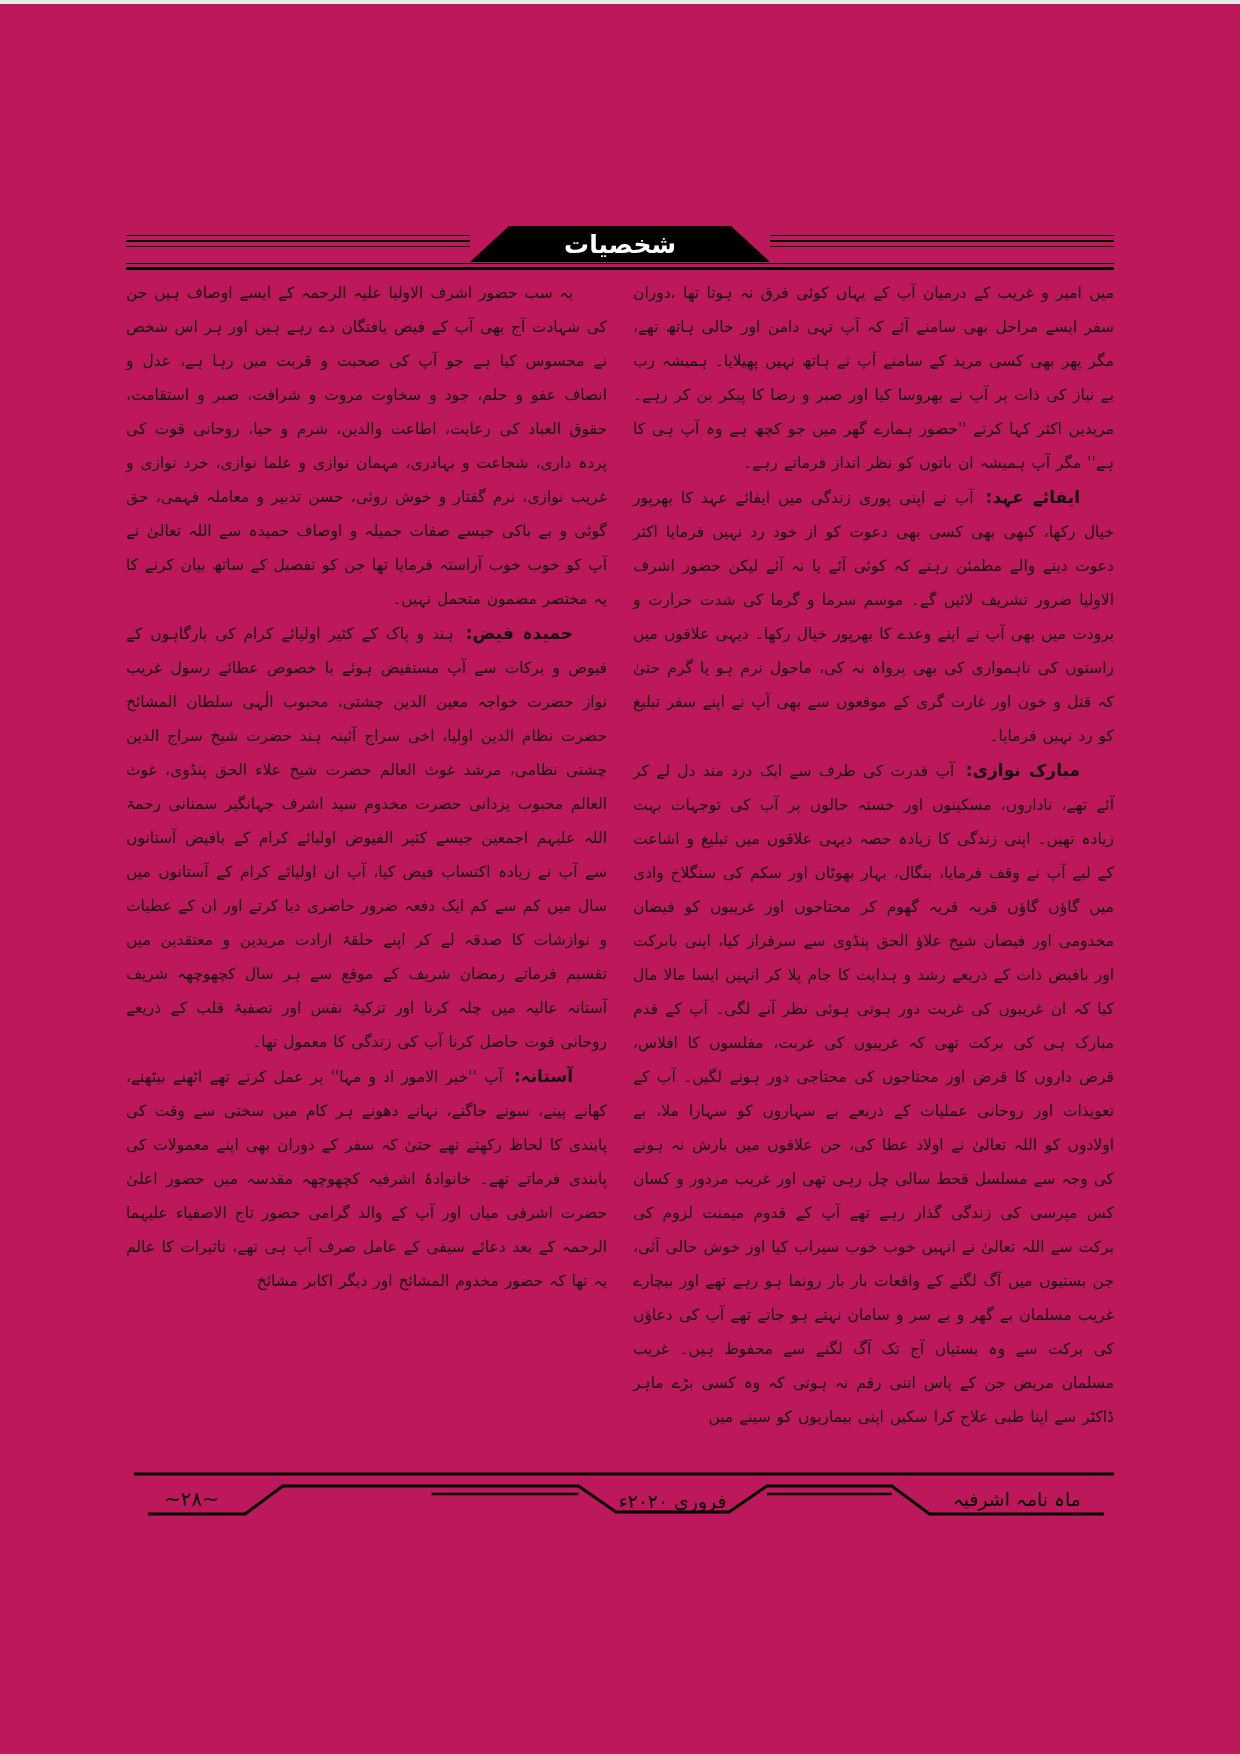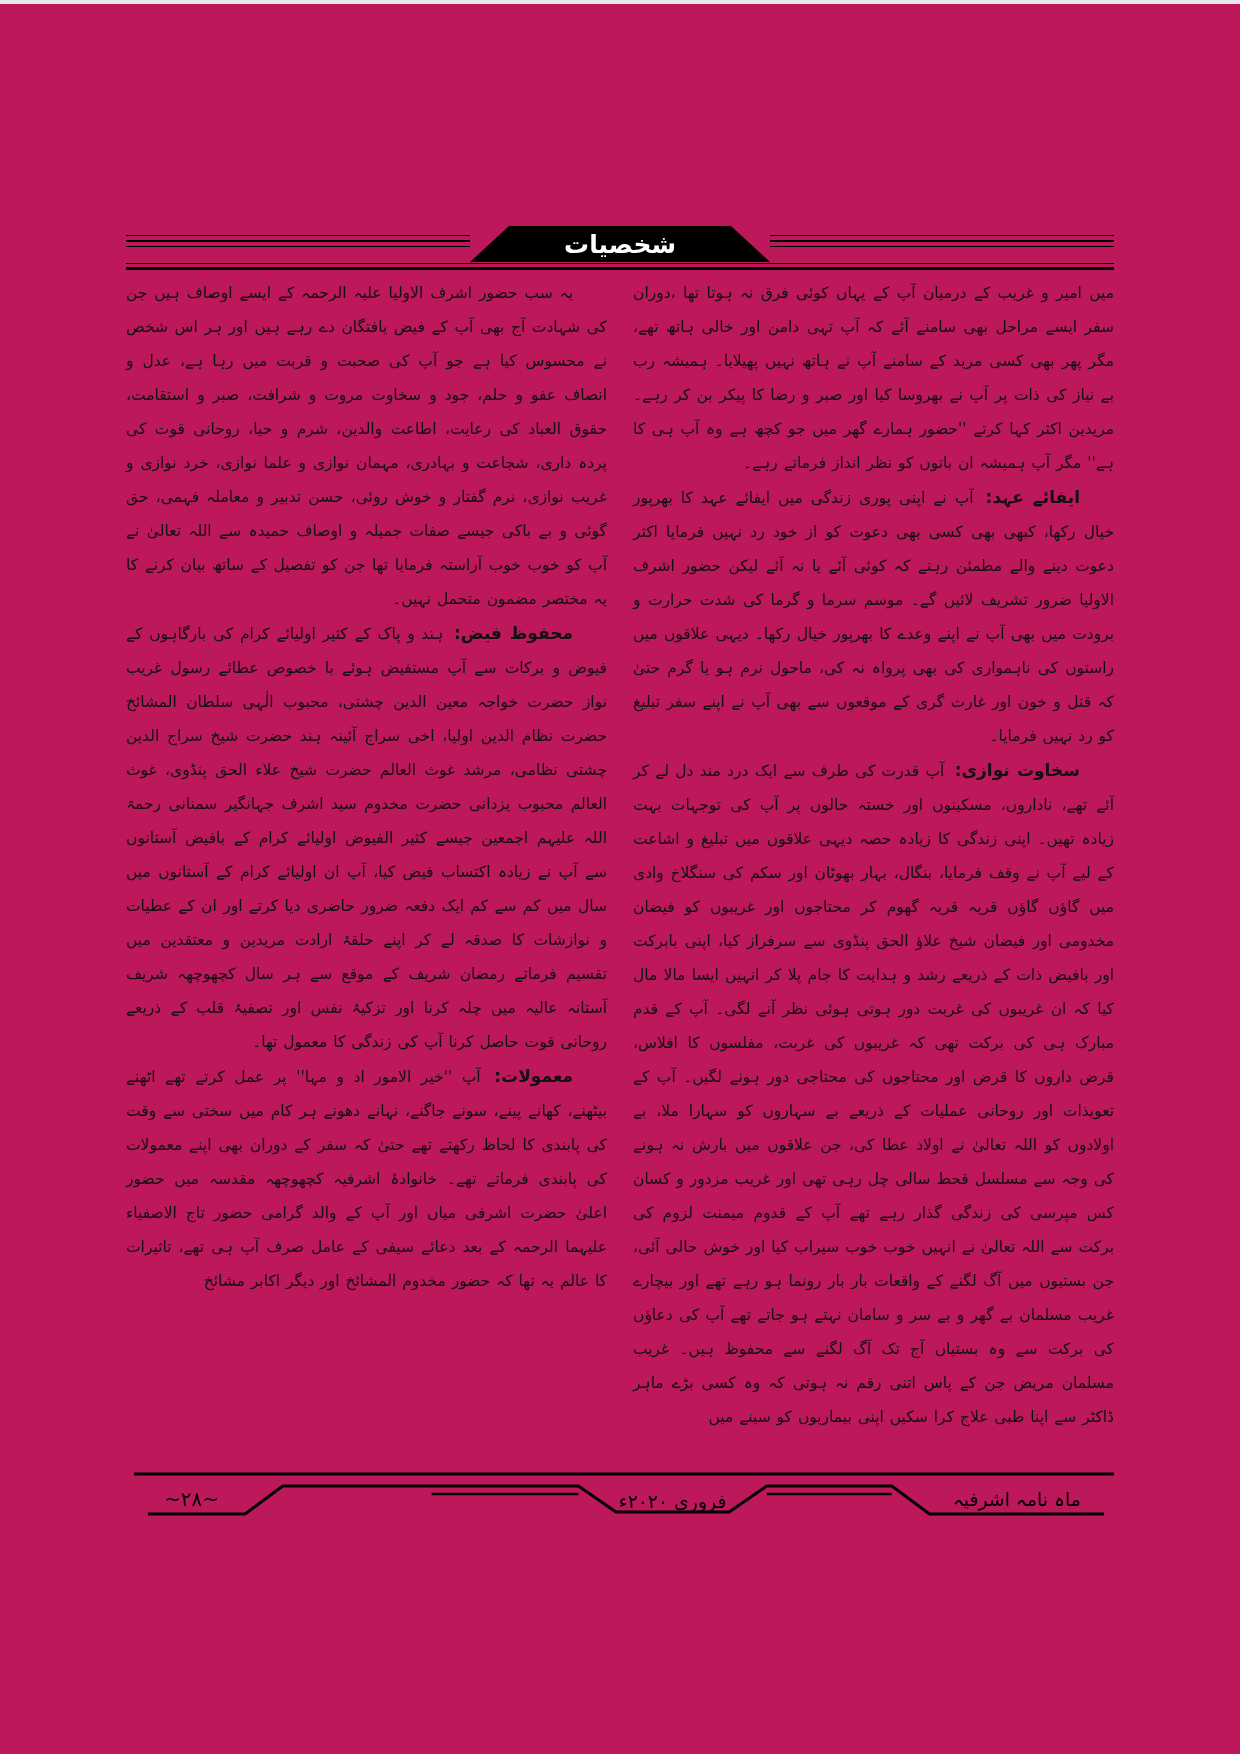--- a/index.html
+++ b/index.html
@@ -71,35 +71,35 @@
 
     <div class="col">
       <p class="para">
         <span>میں امیر و غریب کے درمیان آپ کے یہاں کوئی فرق نہ ہوتا تھا ،دوران سفر ایسے مراحل بھی سامنے آئے کہ آپ تہی دامن اور خالی ہاتھ تھے، مگر پھر بھی کسی مرید کے سامنے آپ نے ہاتھ نہیں پھیلایا۔ ہمیشہ رب بے نیاز کی ذات پر آپ نے بھروسا کیا اور صبر و رضا کا پیکر بن کر رہے۔ مریدین اکثر کہا کرتے ''حضور ہمارے گھر میں جو کچھ ہے وہ آپ ہی کا ہے'' مگر آپ ہمیشہ ان باتوں کو نظر انداز فرماتے رہے۔</span>
       </p>
       <p class="para indent">
         <strong class="sec-head">ایفائے عہد:</strong>
         <span>آپ نے اپنی پوری زندگی میں ایفائے عہد کا بھرپور خیال رکھا، کبھی بھی کسی بھی دعوت کو از خود رد نہیں فرمایا اکثر دعوت دینے والے مطمئن رہتے کہ کوئی آئے یا نہ آئے لیکن حضور اشرف الاولیا ضرور تشریف لائیں گے۔ موسم سرما و گرما کی شدت حرارت و برودت میں بھی آپ نے اپنے وعدے کا بھرپور خیال رکھا۔ دیہی علاقوں میں راستوں کی ناہمواری کی بھی پرواہ نہ کی، ماحول نرم ہو یا گرم حتیٰ کہ قتل و خون اور غارت گری کے موقعوں سے بھی آپ نے اپنے سفر تبلیغ کو رد نہیں فرمایا۔</span>
       </p>
       <p class="para indent">
-        <strong class="sec-head">سخاوت نوازی:</strong>
+        <strong class="sec-head">مبارک نوازی:</strong>
         <span>آپ قدرت کی طرف سے ایک درد مند دل لے کر آئے تھے، ناداروں، مسکینوں اور خستہ حالوں پر آپ کی توجہات بہت زیادہ تھیں۔ اپنی زندگی کا زیادہ حصہ دیہی علاقوں میں تبلیغ و اشاعت کے لیے آپ نے وقف فرمایا، بنگال، بہار بھوٹان اور سکم کی سنگلاخ وادی میں گاؤں گاؤں قریہ قریہ گھوم کر محتاجوں اور غریبوں کو فیضان مخدومی اور فیضان شیخ علاؤ الحق پنڈوی سے سرفراز کیا، اپنی بابرکت اور بافیض ذات کے ذریعے رشد و ہدایت کا جام پلا کر انہیں ایسا مالا مال کیا کہ ان غریبوں کی غربت دور ہوتی ہوئی نظر آنے لگی۔ آپ کے قدم مبارک ہی کی برکت تھی کہ غریبوں کی غربت، مفلسوں کا افلاس، قرض داروں کا قرض اور محتاجوں کی محتاجی دور ہونے لگیں۔ آپ کے تعویذات اور روحانی عملیات کے ذریعے بے سہاروں کو سہارا ملا، بے اولادوں کو اللہ تعالیٰ نے اولاد عطا کی، جن علاقوں میں بارش نہ ہونے کی وجہ سے مسلسل قحط سالی چل رہی تھی اور غریب مزدور و کسان کس مپرسی کی زندگی گذار رہے تھے آپ کے قدوم میمنت لزوم کی برکت سے اللہ تعالیٰ نے انہیں خوب خوب سیراب کیا اور خوش حالی آئی، جن بستیوں میں آگ لگنے کے واقعات بار بار رونما ہو رہے تھے اور بیچارے غریب مسلمان بے گھر و بے سر و سامان نہتے ہو جاتے تھے آپ کی دعاؤں کی برکت سے وہ بستیاں آج تک آگ لگنے سے محفوظ ہیں۔ غریب مسلمان مریض جن کے پاس اتنی رقم نہ ہوتی کہ وہ کسی بڑے ماہر ڈاکٹر سے اپنا طبی علاج کرا سکیں اپنی بیماریوں کو سینے میں</span>
       </p>
     </div>
 
     <div class="col">
       <p class="para indent">
         <span>یہ سب حضور اشرف الاولیا علیہ الرحمہ کے ایسے اوصاف ہیں جن کی شہادت آج بھی آپ کے فیض یافتگان دے رہے ہیں اور ہر اس شخص نے محسوس کیا ہے جو آپ کی صحبت و قربت میں رہا ہے، عدل و انصاف عفو و حلم، جود و سخاوت مروت و شرافت، صبر و استقامت، حقوق العباد کی رعایت، اطاعت والدین، شرم و حیا، روحانی قوت کی پردہ داری، شجاعت و بہادری، مہمان نوازی و علما نوازی، خرد نوازی و غریب نوازی، نرم گفتار و خوش روئی، حسن تدبیر و معاملہ فہمی، حق گوئی و بے باکی جیسے صفات جمیلہ و اوصاف حمیدہ سے اللہ تعالیٰ نے آپ کو خوب خوب آراستہ فرمایا تھا جن کو تفصیل کے ساتھ بیان کرنے کا یہ مختصر مضمون متحمل نہیں۔</span>
       </p>
       <p class="para indent">
-        <strong class="sec-head">محفوظ فیض:</strong>
+        <strong class="sec-head">حمیدہ فیض:</strong>
         <span>ہند و پاک کے کثیر اولیائے کرام کی بارگاہوں کے فیوض و برکات سے آپ مستفیض ہوئے با خصوص عطائے رسول غریب نواز حضرت خواجہ معین الدین چشتی، محبوب الٰہی سلطان المشائخ حضرت نظام الدین اولیا، اخی سراج آئینہ ہند حضرت شیخ سراج الدین چشتی نظامی، مرشد غوث العالم حضرت شیخ علاء الحق پنڈوی، غوث العالم محبوب یزدانی حضرت مخدوم سید اشرف جہانگیر سمنانی رحمۃ اللہ علیہم اجمعین جیسے کثیر الفیوض اولیائے کرام کے بافیض آستانوں سے آپ نے زیادہ اکتساب فیض کیا، آپ ان اولیائے کرام کے آستانوں میں سال میں کم سے کم ایک دفعہ ضرور حاضری دیا کرتے اور ان کے عطیات و نوازشات کا صدقہ لے کر اپنے حلقۂ ارادت مریدین و معتقدین میں تقسیم فرماتے رمضان شریف کے موقع سے ہر سال کچھوچھہ شریف آستانہ عالیہ میں چلہ کرنا اور تزکیۂ نفس اور تصفیۂ قلب کے ذریعے روحانی قوت حاصل کرنا آپ کی زندگی کا معمول تھا۔</span>
       </p>
       <p class="para indent">
-        <strong class="sec-head">معمولات:</strong>
+        <strong class="sec-head">آستانہ:</strong>
         <span>آپ ''خیر الامور اد و مہا'' پر عمل کرتے تھے اٹھنے بیٹھنے، کھانے پینے، سونے جاگنے، نہانے دھونے ہر کام میں سختی سے وقت کی پابندی کا لحاظ رکھتے تھے حتیٰ کہ سفر کے دوران بھی اپنے معمولات کی پابندی فرماتے تھے۔ خانوادۂ اشرفیہ کچھوچھہ مقدسہ میں حضور اعلیٰ حضرت اشرفی میاں اور آپ کے والد گرامی حضور تاج الاصفیاء علیہما الرحمہ کے بعد دعائے سیفی کے عامل صرف آپ ہی تھے، تاثیرات کا عالم یہ تھا کہ حضور مخدوم المشائخ اور دیگر اکابر مشائخ</span>
       </p>
     </div>
 
   </div>
 
   <div class="footer">
     <svg viewBox="0 0 988 60" preserveAspectRatio="none">
 
       <line x1="0" y1="8" x2="988" y2="8" stroke="#000" stroke-width="3"></line>

